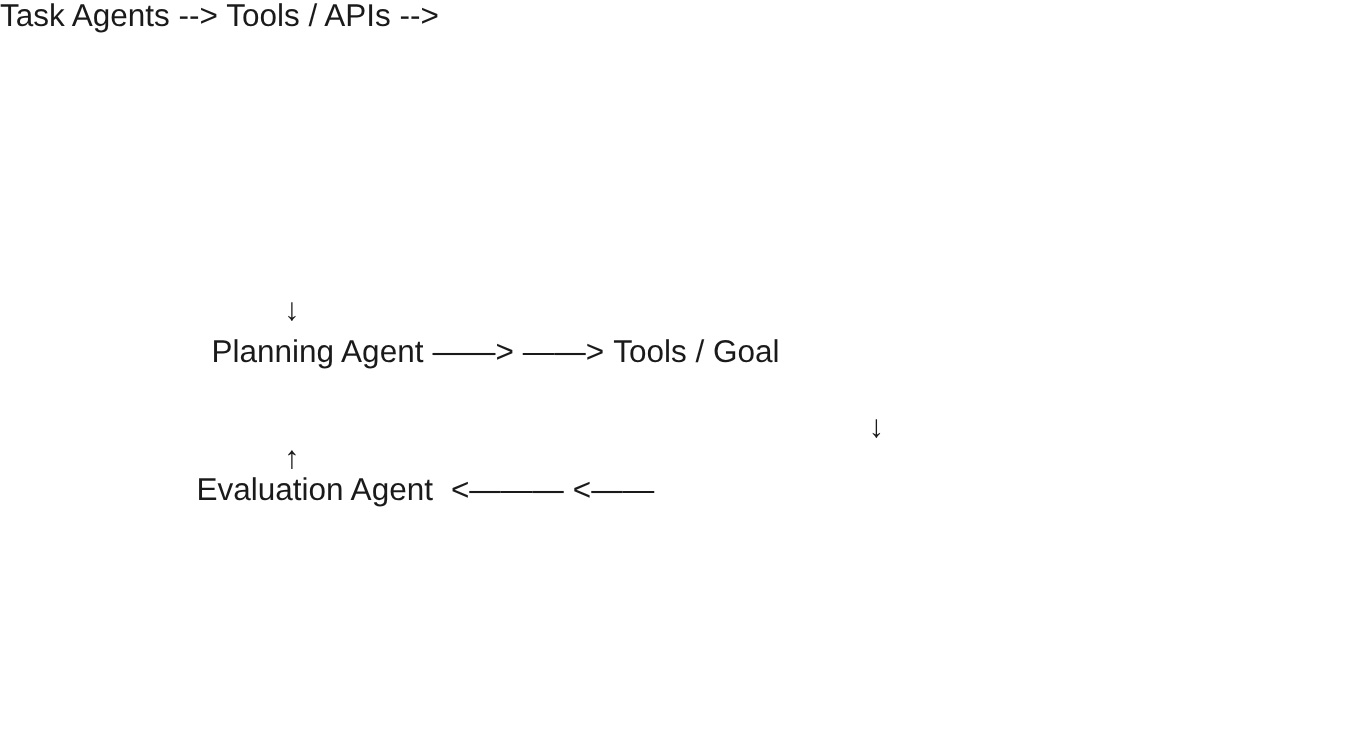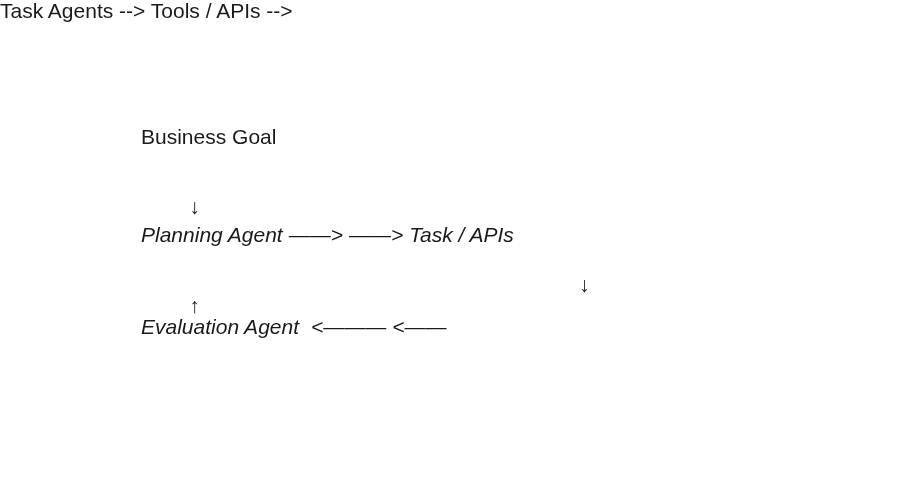--- a/index.html
+++ b/index.html
@@ -22,58 +22,57 @@
   }
   .row {
     position: absolute;
     white-space: pre;
   }
   .flex-row {
     display: flex;
     align-items: baseline;
     gap: 6px;
   }
-  .node, .arrow-text { white-space: pre; font-style: italic; }
+  .node, .arrow-text { white-space: pre; }
   .double-space { margin-left: 6px; }
   .vert-arrow {
     display: inline-block;
   }
   .abs-right {
     position: absolute;
     left: 413px;
     top: 0;
   }
 </style>
 </head>
 <body>
 
 <div class="canvas">
 
   
-  <div class="row" style="left:141px; top:126px;">Business Goal</div>
 
   
   <div class="row" style="left:166px; top:175px;">
     <span class="vert-arrow">↓</span>
   </div>
 
    Task Agents --&gt; Tools / APIs --&gt;
   <div class="row flex-row" style="left:141px; top:224px;">
     <span class="node">Planning Agent</span>
     <span class="arrow-text">——&gt;</span>
     <span class="arrow-text">——&gt;</span>
-    <span class="node">Task / APIs</span>
+    <span class="node">Tools / Goal</span>
   </div>
 
   
   <div class="row" style="left:166px; top:274px;">
     <span class="vert-arrow">↑</span>
     <span class="vert-arrow abs-right">↓</span>
   </div>
 
   
-  <div class="row flex-row" style="left:141px; top:316px;">
+  <div class="row flex-row" style="left:131px; top:316px;">
     <span class="node">Evaluation Agent</span>
     <span class="arrow-text double-space">&lt;———</span>
     <span class="arrow-text">&lt;——</span>
   </div>
 
 </div>
 
 </body></html>

